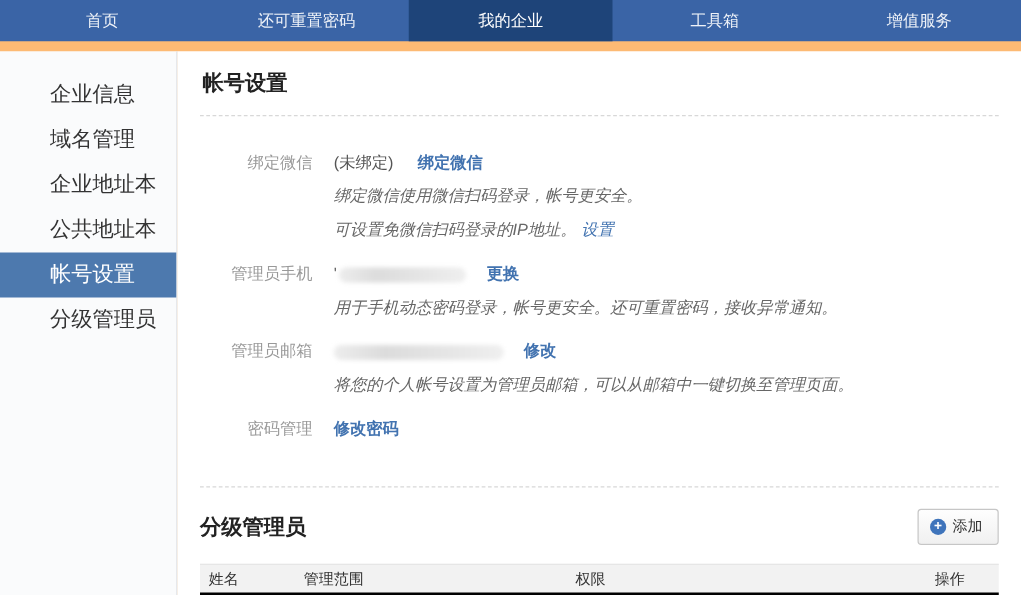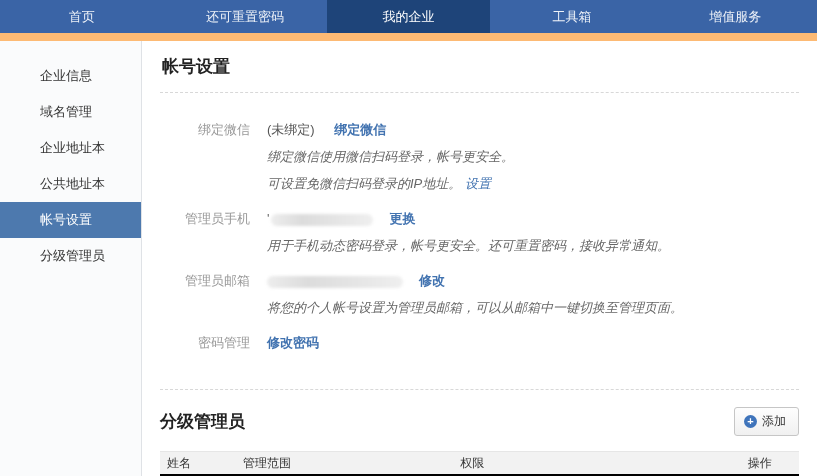--- a/index.html
+++ b/index.html
@@ -17,21 +17,21 @@
   }
   .nav-item.active { background:#1e4479; color:#fff;font-family:Liberation Serif, serif; }
   
   .page { display:flex; height:443px; padding-top:8px; }
   .sidebar {
     width:142px; background:#fafbfc; border-right:1px solid #dfe2e6;
     padding-top:17px; flex-shrink:0;
   }
   .side-item {
     height:36px; line-height:36px; padding-left:40px;
-    font-size:13px; color:#333; cursor:pointer; white-space:nowrap;
+    font-size:17px; color:#333; cursor:pointer; white-space:nowrap;
   }
   .side-item.active { background:#4d79ae; color:#fff; }
   .main { flex:1; background:#fff; padding:12px 18px 0 18px; overflow:hidden; }
   .page-title { font-size:17px; font-weight:bold; color:#222; margin:2px 0 14px 2px; }
   .divider { border-top:1px dashed #d8d8d8; }
   
   .rows { padding-top:26px; padding-bottom:22px; }
   .setting-row { display:flex; margin-bottom:15px; font-size:13px; }
   .setting-label { width:90px; text-align:right; color:#999; flex-shrink:0; padding-top:2px; }
   .setting-value { margin-left:17px; }

